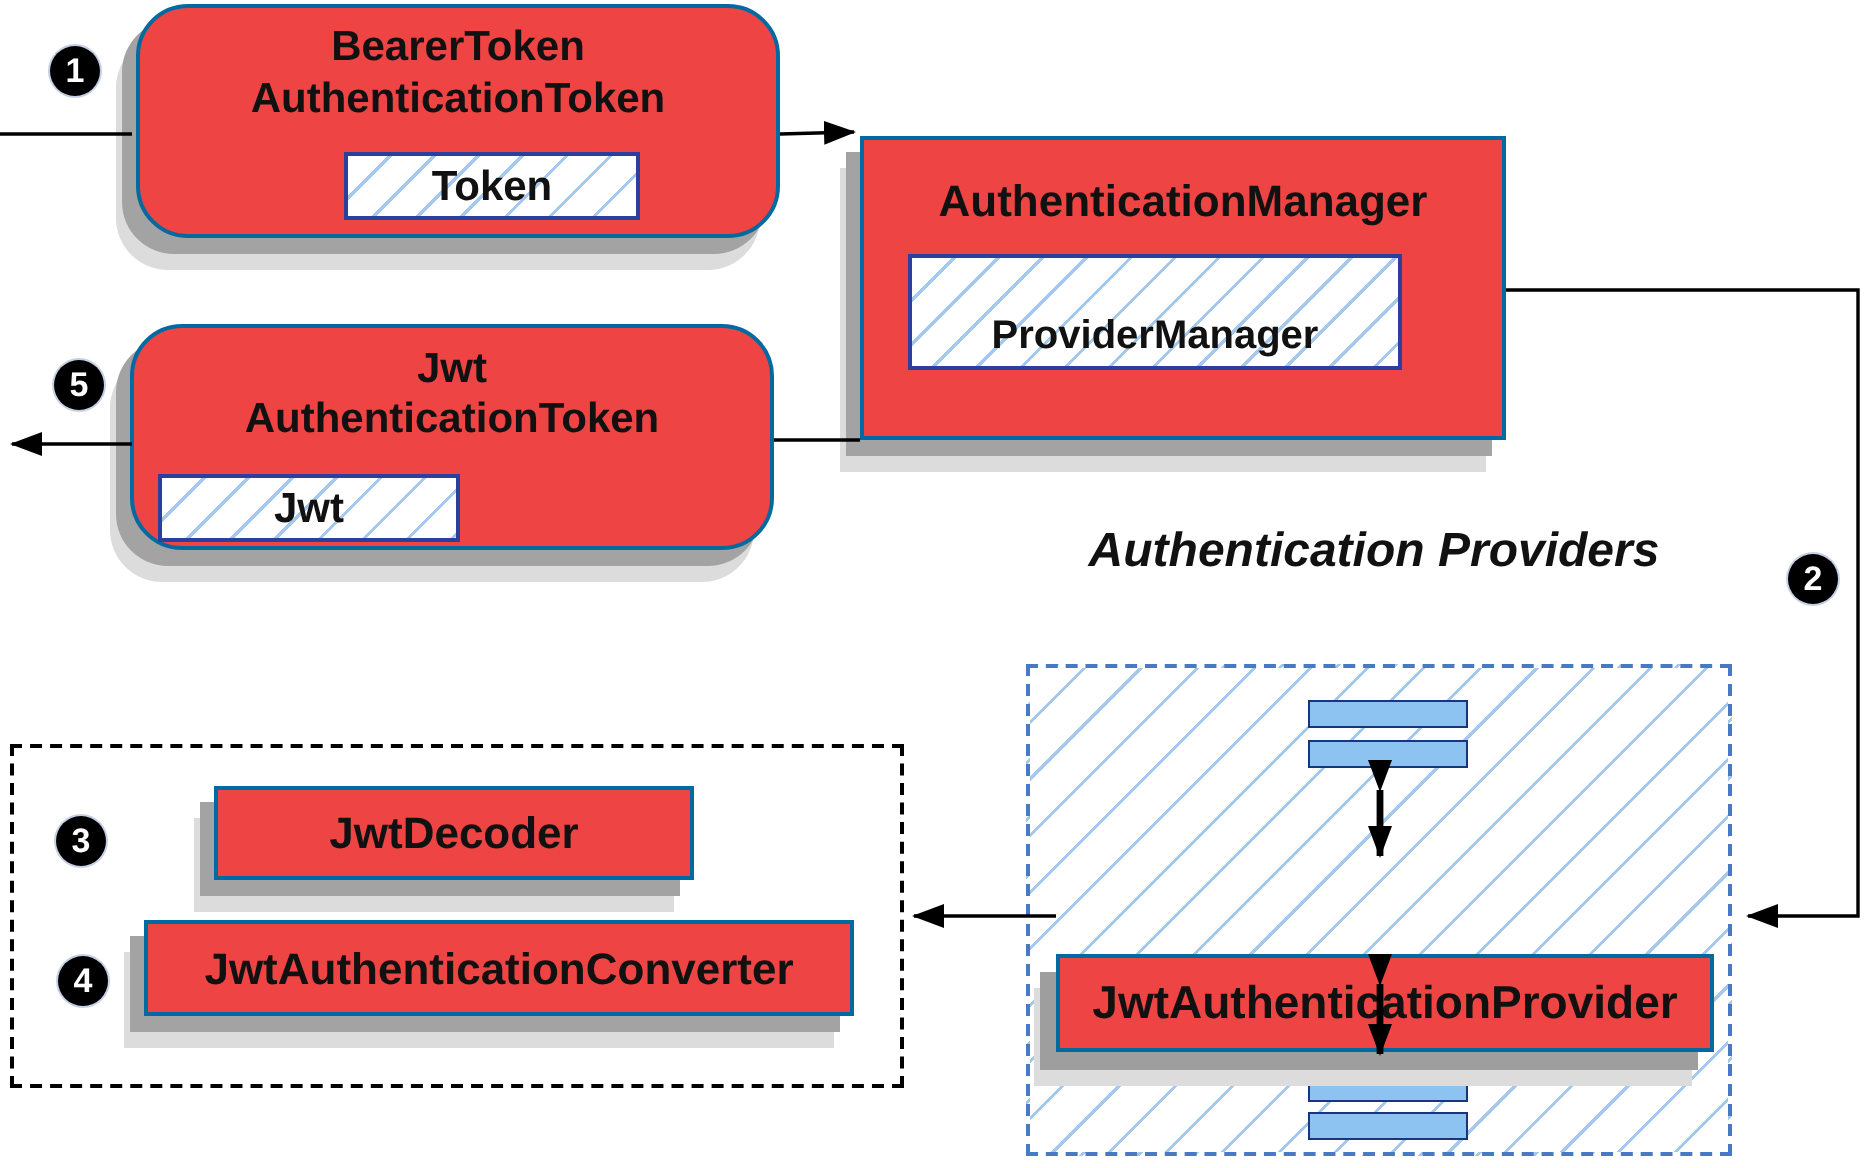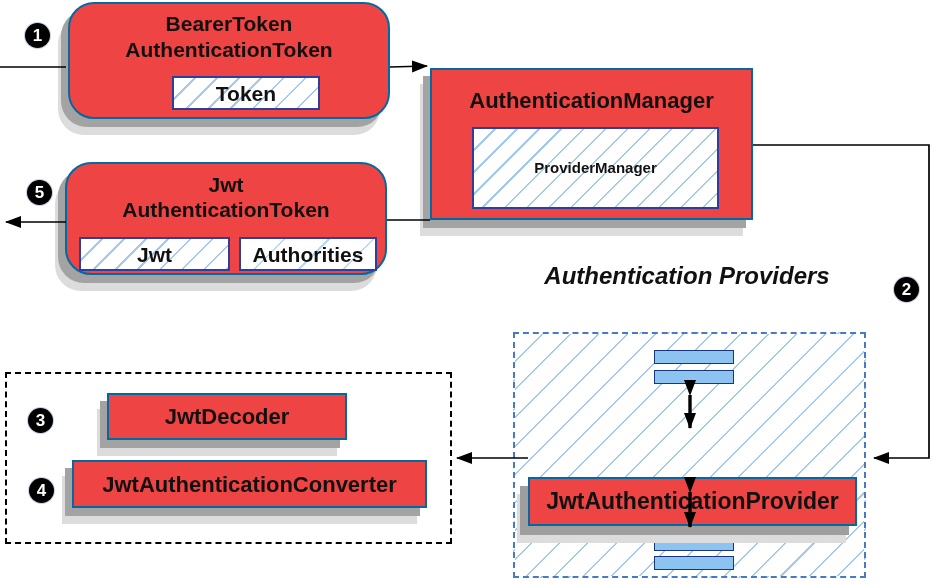--- a/index.html
+++ b/index.html
@@ -26,21 +26,21 @@
   }
   .hatchbg{
     background-color:#ffffff;
     background-image:repeating-linear-gradient(135deg,
       rgba(0,0,0,0) 0px,rgba(0,0,0,0) 18.5px,#a5c8ee 18.5px,#a5c8ee 20px);
   }
   
   #bearer-box{left:68px;top:2px;width:322px;height:117px;font-size:21px;line-height:26px;padding-top:7px;}
   #bearer-chip{left:82px;top:72px;width:148px;height:34px;font-size:21px;line-height:31px;margin-left:20px;}
   #authmgr-box{left:430px;top:68px;width:323px;height:152px;font-size:22px;padding-top:18px;}
-  #authmgr-chip{left:40px;top:57px;width:247px;height:82px;font-size:15px;line-height:78px;position:absolute;}
+  #authmgr-chip{left:22px;top:57px;width:247px;height:58px;font-size:20px;line-height:78px;position:absolute;}
   #jwttoken-box{left:65px;top:162px;width:322px;height:113px;font-size:21px;line-height:25px;padding-top:8px;}
   #jwt-chip{left:12px;top:73px;width:151px;height:34px;font-size:21px;line-height:31px;}
   #authorities-chip{left:172px;top:73px;width:138px;height:34px;font-size:21px;line-height:31px;background-image:repeating-linear-gradient(135deg,rgba(0,0,0,0) 0px,rgba(0,0,0,0) 30px,#bcd7f2 30px,#bcd7f2 31.5px);}
   #providers-group{
     position:absolute;left:513px;top:332px;width:353px;height:246px;box-sizing:border-box;
     border:2px dashed #4779c4;z-index:2;
   }
   .provider-bar{
     position:absolute;left:139px;width:80px;height:14px;box-sizing:border-box;
     background:#8cc3f0;border:1.5px solid #17367c;z-index:3;
@@ -119,21 +119,20 @@
 
   <div id="authmgr-box" class="node">
     <span class="title">AuthenticationManager</span>
     <div id="authmgr-chip" class="chip">ProviderManager</div>
   </div>
 
   <div id="jwttoken-box" class="node rounded">
     <span class="title">Jwt</span>
     <span class="title">AuthenticationToken</span>
     <div id="jwt-chip" class="chip">Jwt</div>
-    <div id="authorities-chip" class="chip">Authorities</div>
   </div>
 
   <div id="converter-group"></div>
   <div id="decoder-box" class="node">
     <span>JwtDecoder</span>
   </div>
   <div id="converter-box" class="node">
     <span>JwtAuthenticationConverter</span>
   </div>
 

